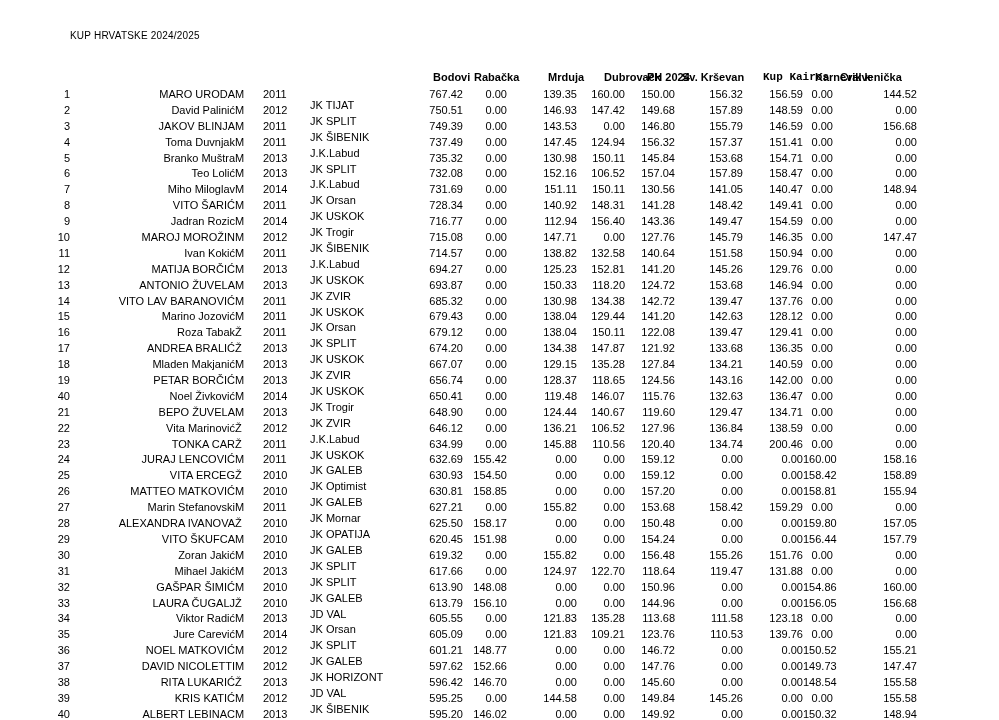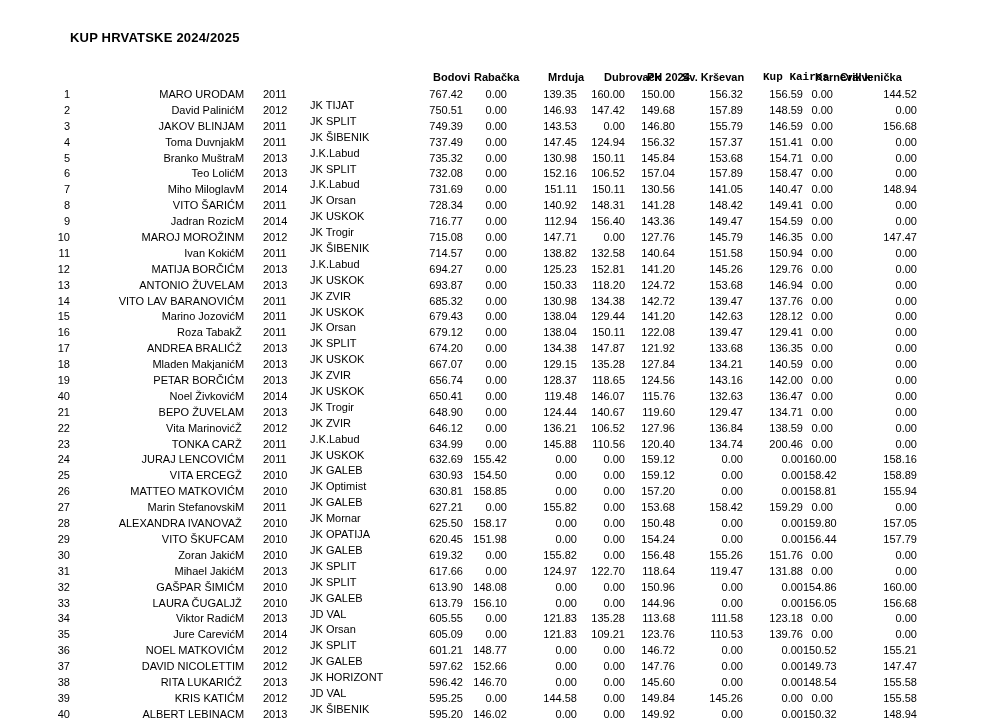--- a/index.html
+++ b/index.html
@@ -14,22 +14,22 @@
     background: #ffffff;
     overflow: hidden;
     font-family: "Liberation Sans", "DejaVu Sans", sans-serif;
     color: #000000;
     font-size: 11px;
   }
   #doc-title {
     position: absolute;
     left: 70px;
     top: 30px;
-    font-size: 13px;
-    font-weight: bold;
+    font-size: 10px;
+    font-weight: normal;
     white-space: nowrap;
     letter-spacing: 0.2px;
   }
   #header-row {
     position: absolute;
     left: 0;
     top: 69px;
     width: 999px;
     height: 16px;
     line-height: 16px;

